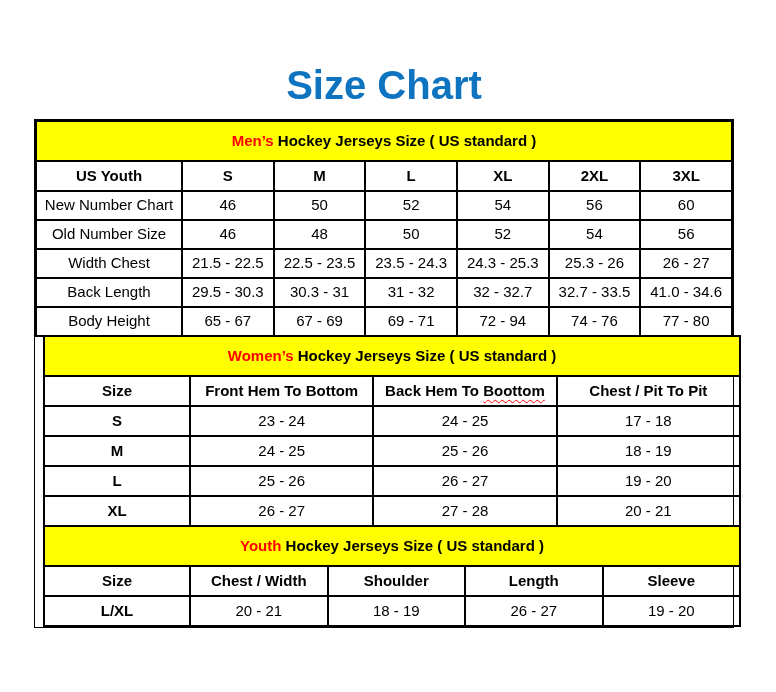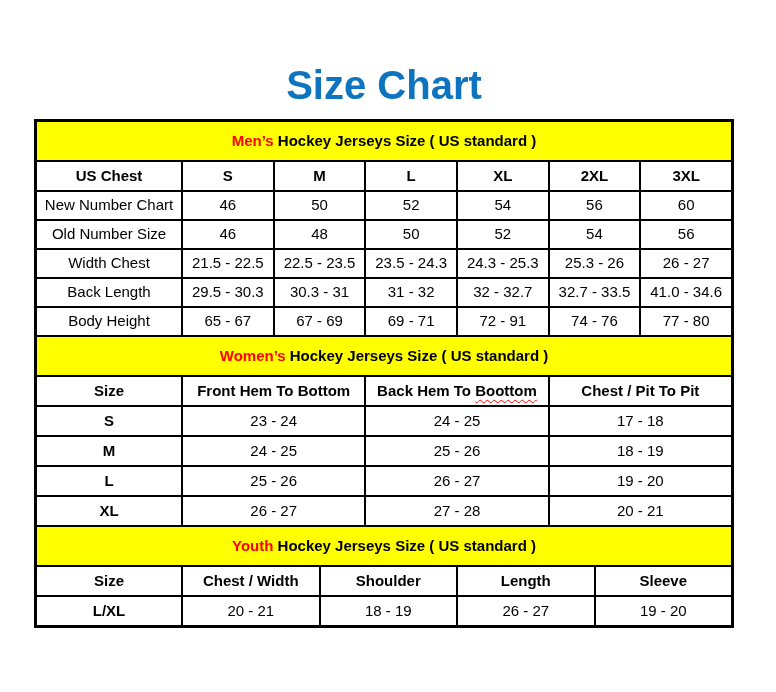--- a/index.html
+++ b/index.html
@@ -36,20 +36,21 @@
     box-sizing: border-box;
     background: #ffffff;
   }
   table.section-table {
     width: 100%;
     border-collapse: collapse;
     table-layout: fixed;
   }
   table.section-table + table.section-table {
     margin-top: -2px;
+    margin-left: 8px;
   }
   table.section-table td {
     border: 2px solid var(--border_black, #000);
     text-align: center;
     vertical-align: middle;
     padding: 0 2px;
     font-size: 15px;
     line-height: 1.1;
     overflow: hidden;
     white-space: nowrap;
@@ -107,21 +108,21 @@
           <col>
           <col>
           <col>
           <col>
       </colgroup>
     <tbody>
           <tr>
             <td colspan="7" class="banner"><span class="hl">Men’s</span> Hockey Jerseys Size ( US standard )</td>
           </tr>
           <tr>
-            <td class="hdr">US Chest</td>
+            <td class="hdr">US Youth</td>
             <td class="hdr">S</td>
             <td class="hdr">M</td>
             <td class="hdr">L</td>
             <td class="hdr">XL</td>
             <td class="hdr">2XL</td>
             <td class="hdr">3XL</td>
           </tr>
           <tr>
             <td class="rowlabel">New Number Chart</td>
             <td class="val">46</td>
@@ -156,21 +157,21 @@
             <td class="val">31 - 32</td>
             <td class="val">32 - 32.7</td>
             <td class="val">32.7 - 33.5</td>
             <td class="val">41.0 - 34.6</td>
           </tr>
           <tr>
             <td class="rowlabel">Body Height</td>
             <td class="val">65 - 67</td>
             <td class="val">67 - 69</td>
             <td class="val">69 - 71</td>
-            <td class="val">72 - 91</td>
+            <td class="val">72 - 94</td>
             <td class="val">74 - 76</td>
             <td class="val">77 - 80</td>
           </tr>
         </tbody>
       </table>
 
     <table class="section-table" data-table="womens">
       <colgroup>
         <col style="width:146px">
           <col>

